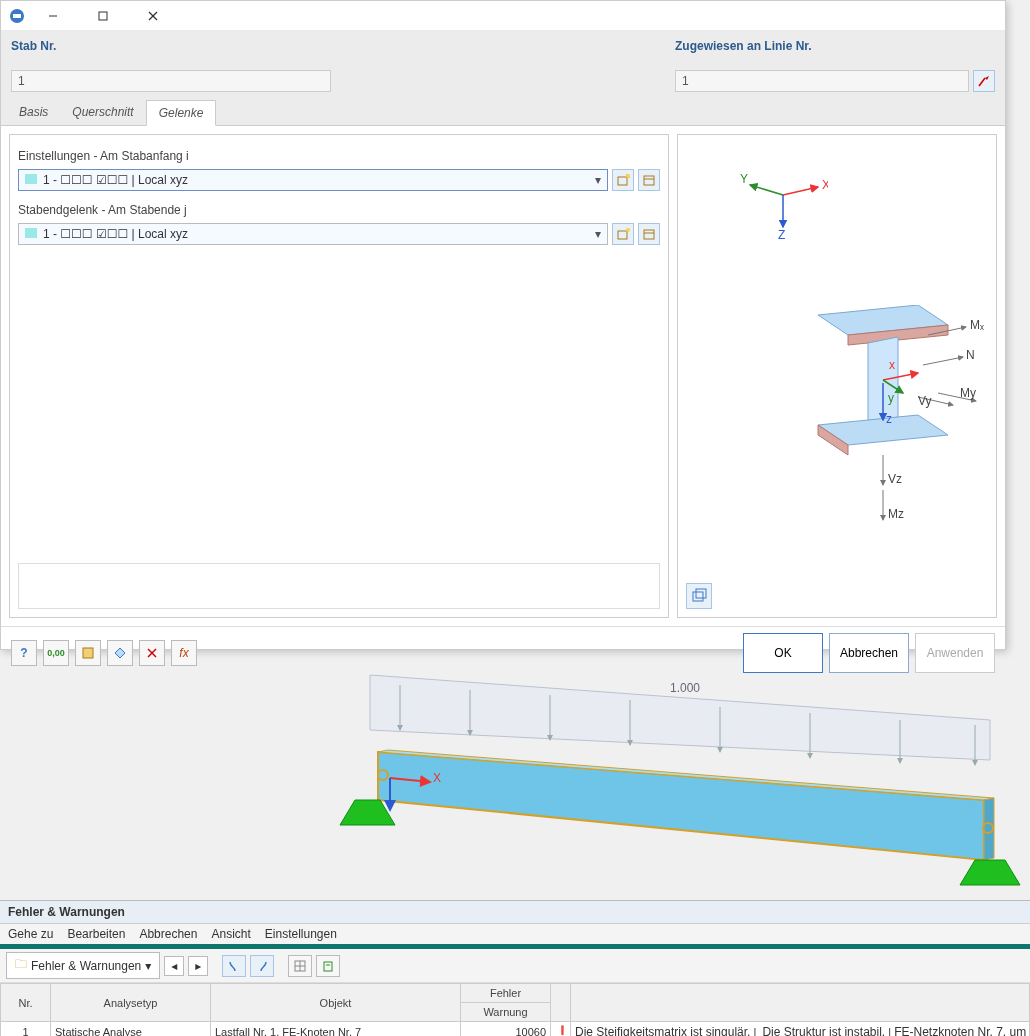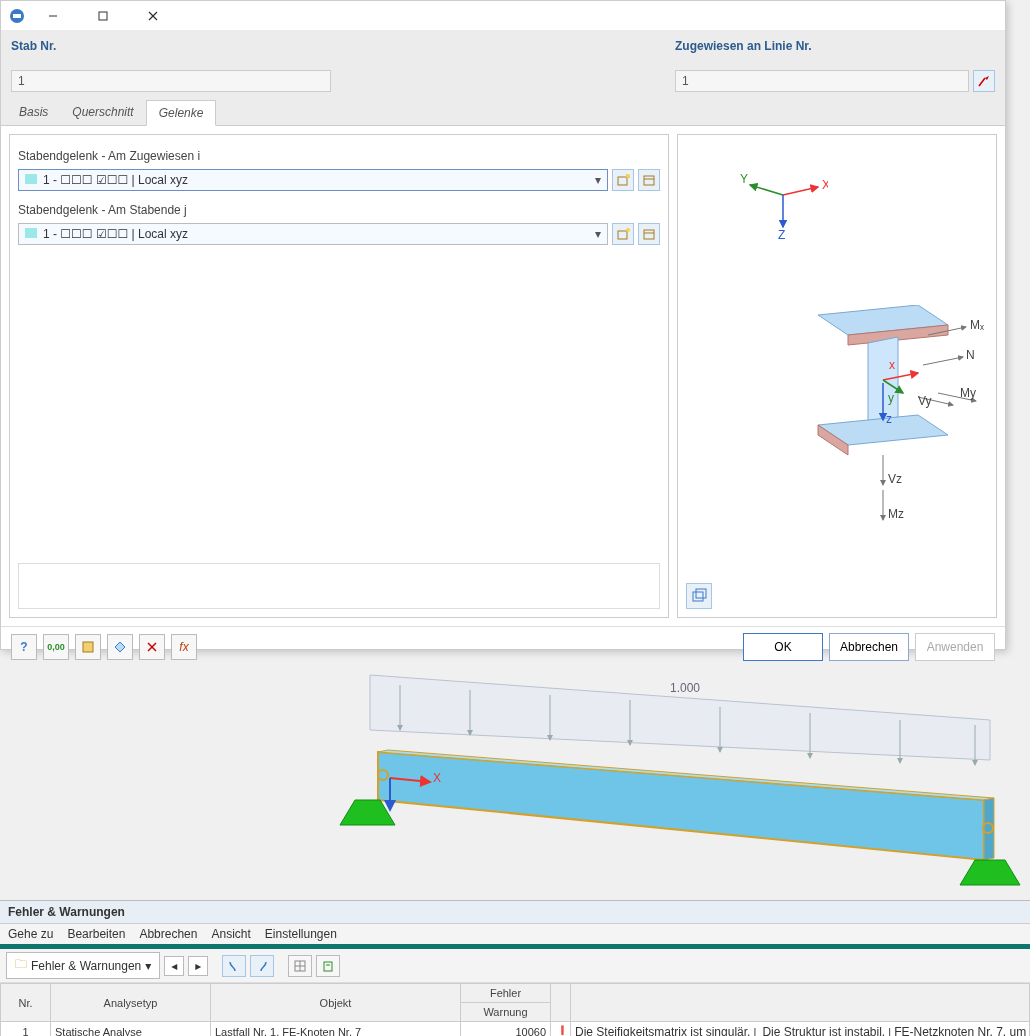--- a/index.html
+++ b/index.html
@@ -75,21 +75,21 @@
 .dlg-footer {
   display:flex; align-items:center; gap:6px; padding:6px 10px;
   border-top:1px solid #ddd;
 }
 .tool-btn {
   width:26px; height:26px; border:1px solid #bbb; background:#f7f7f7;
   display:flex; align-items:center; justify-content:center; cursor:pointer;
 }
 .dlg-footer .spacer { flex:1; }
 .push-btn {
-  min-width:80px; height:28px; padding:0 8px;
+  min-width:80px; height:40px; padding:0 8px;
   border:1px solid #8aa8d0; background:#fff; cursor:pointer;
 }
 .push-btn.primary { border-color:#3b78c7; }
 .push-btn.disabled { color:#aaa; border-color:#ccc; cursor:default; }
 
 
 .viewport {
   position:absolute; top:660px; left:0; width:1030px; height:240px;
 }
 
@@ -173,21 +173,21 @@
 
   <div class="tabs">
     <div class="tab">Basis</div>
     <div class="tab">Querschnitt</div>
     <div class="tab active">Gelenke</div>
   </div>
 
   <div class="main">
     <div class="panel left">
 
-      <span class="sublabel">Stabendgelenk - Am Zugewiesen i</span>
+      <span class="sublabel">Einstellungen - Am Stabanfang i</span>
       <div class="combo-row">
         <div class="combo">
           <span><span class="swatch"></span><span>1 - ☐☐☐ ☑☐☐ | Local xyz</span></span>
           <span class="caret">▾</span>
         </div>
         <div class="icon-btn">
             <svg width="14" height="14">
               <rect x="2" y="4" width="9" height="8" fill="none" stroke="#a87b1f"></rect>
               <path d="M10 2 l3 0 l0 3" stroke="#d4a02a" fill="none"></path>
               <circle cx="12" cy="3" r="2" fill="#ffcf4a"></circle>

